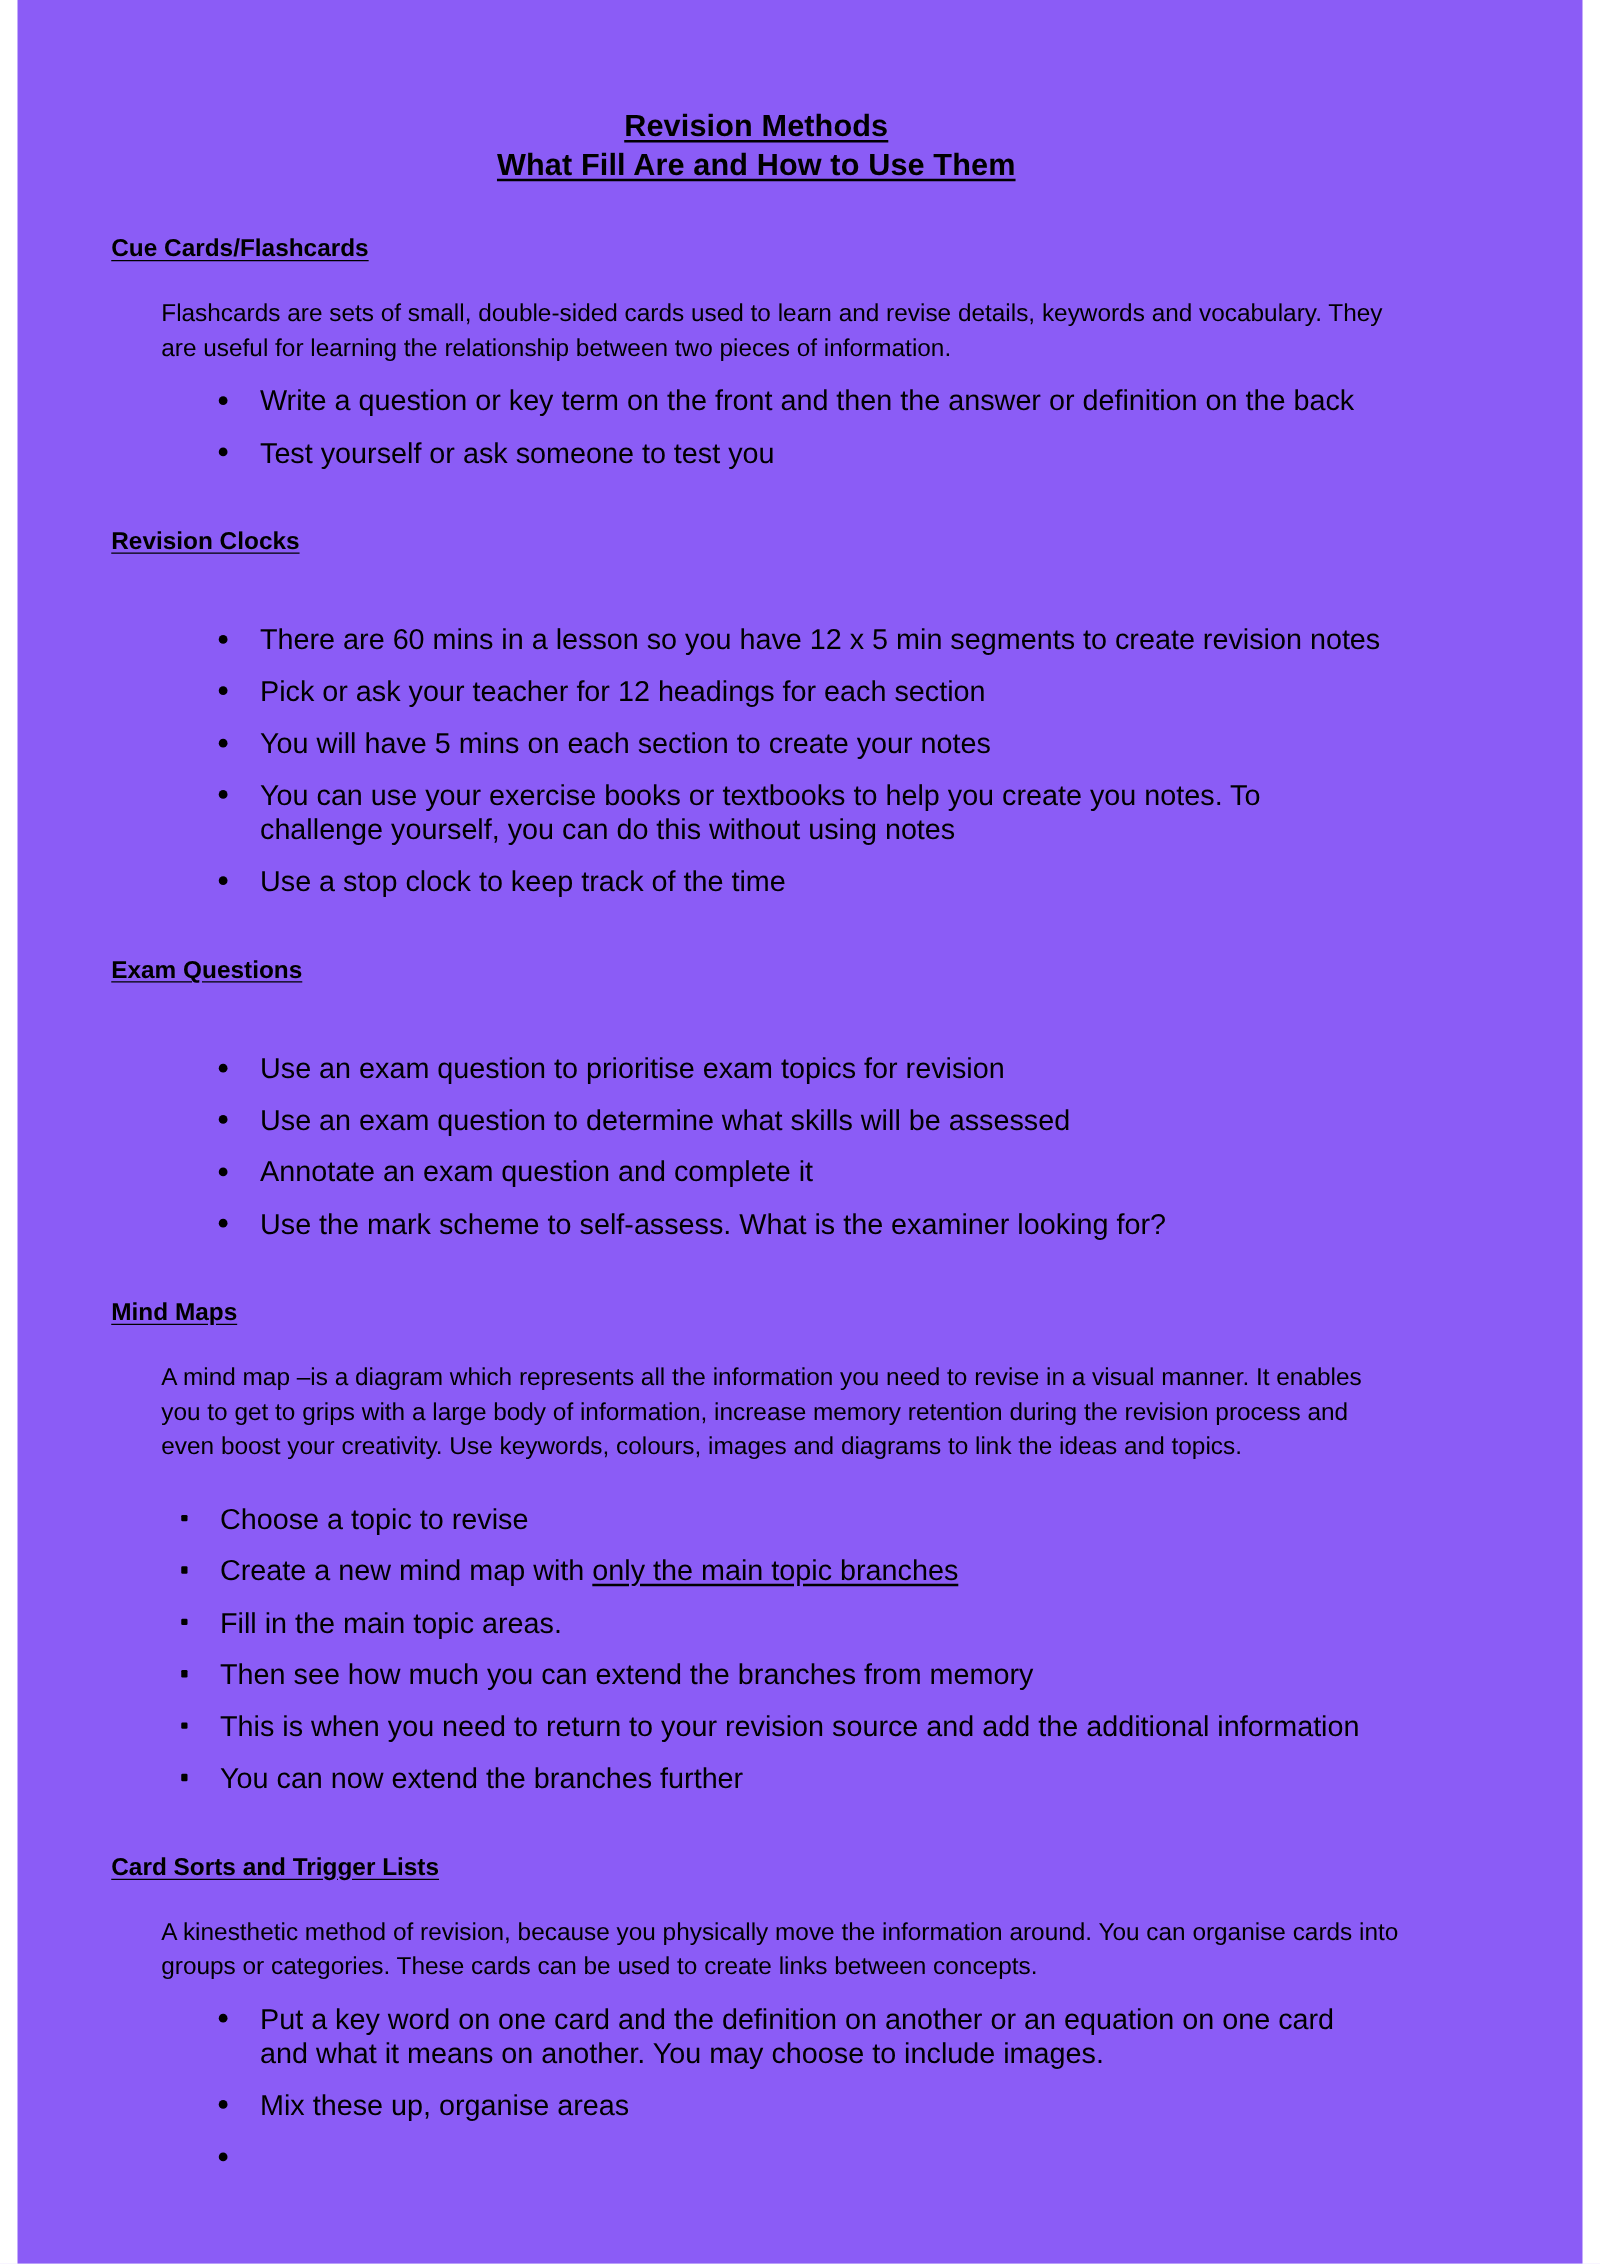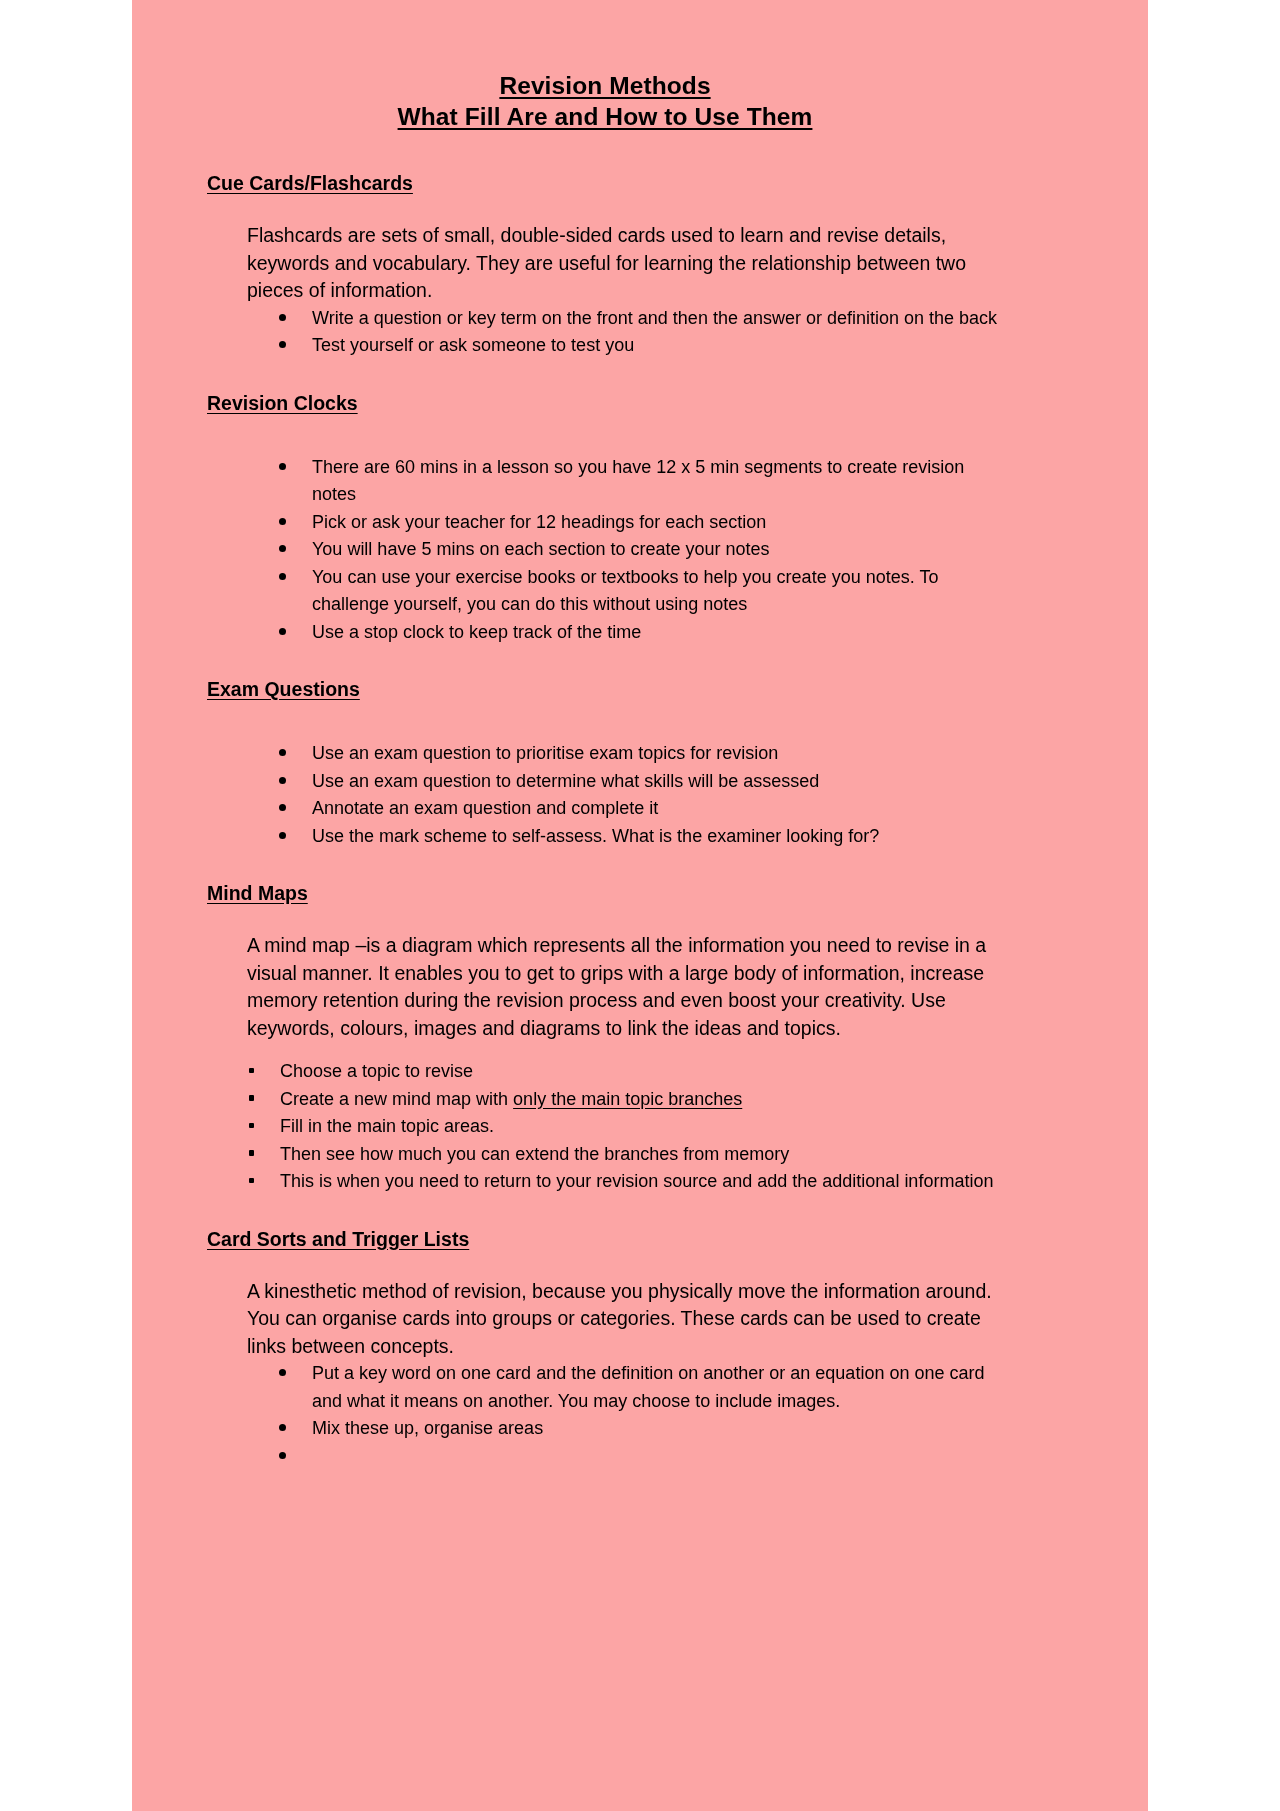--- a/index.html
+++ b/index.html
@@ -6,26 +6,26 @@
     margin: 0;
     padding: 0;
     background: #ffffff;
   }
   body {
     font-family: "Liberation Sans", sans-serif;
     color: #000000;
   }
   .page {
     position: relative;
-    width: 1016px;
+    width: 1252px;
     height: 1811px;
     margin: 0 auto;
-    background: #fca5a5;
+    background: #8b5cf6;
     box-sizing: border-box;
-    padding: 60px 145px 60px 75px;
+    padding: 76px 145px 60px 75px;
     overflow: hidden;
   }
   .doc-title {
     text-align: center;
     font-weight: bold;
     font-size: 24.5px;
     line-height: 31px;
     letter-spacing: 0.1px;
     margin: 0;
   }
@@ -60,24 +60,24 @@
     padding: 0 0 0 40px;
     text-align: left;
   }
   ul.bullets {
     list-style: none;
     margin: 0;
     padding: 0;
   }
   ul.bullets li {
     position: relative;
-    font-size: 18px;
+    font-size: 23px;
     line-height: 27.5px;
     padding-left: 105px;
-    margin: 0;
+    margin: 14px;
     text-indent: 0;
   }
   ul.bullets li .marker {
     position: absolute;
     left: 72px;
     top: 0;
     width: 16px;
     text-align: left;
     line-height: 27.5px;
   }
@@ -173,20 +173,21 @@
     <div class="section-heading"><span>Mind Maps</span></div>
     <div class="gap-m"></div>
     <p class="para">A mind map –is a diagram which represents all the information you need to revise in a visual manner. It enables you to get to grips with a large body of information, increase memory retention during the revision process and even boost your creativity. Use keywords, colours, images and diagrams to link the ideas and topics.</p>
     <div class="gap-s"></div>
     <ul class="bullets small">
       <li><span class="marker"></span><span>Choose a topic to revise</span></li>
       <li><span class="marker"></span><span><span>Create a new mind map with </span><span class="u">only the main topic branches</span></span></li>
       <li><span class="marker"></span><span>Fill in the main topic areas.</span></li>
       <li><span class="marker"></span><span>Then see how much you can extend the branches from memory</span></li>
       <li><span class="marker"></span><span>This is when you need to return to your revision source and add the additional information</span></li>
+      <li><span class="marker"></span><span>You can now extend the branches further</span></li>
     </ul>
   </div>
 
   <div class="gap-l"></div>
 
   <div class="section">
     <div class="section-heading"><span>Card Sorts and Trigger Lists</span></div>
     <div class="gap-m"></div>
     <p class="para">A kinesthetic method of revision, because you physically move the information around. You can organise cards into groups or categories. These cards can be used to create links between concepts.</p>
     <ul class="bullets round">

